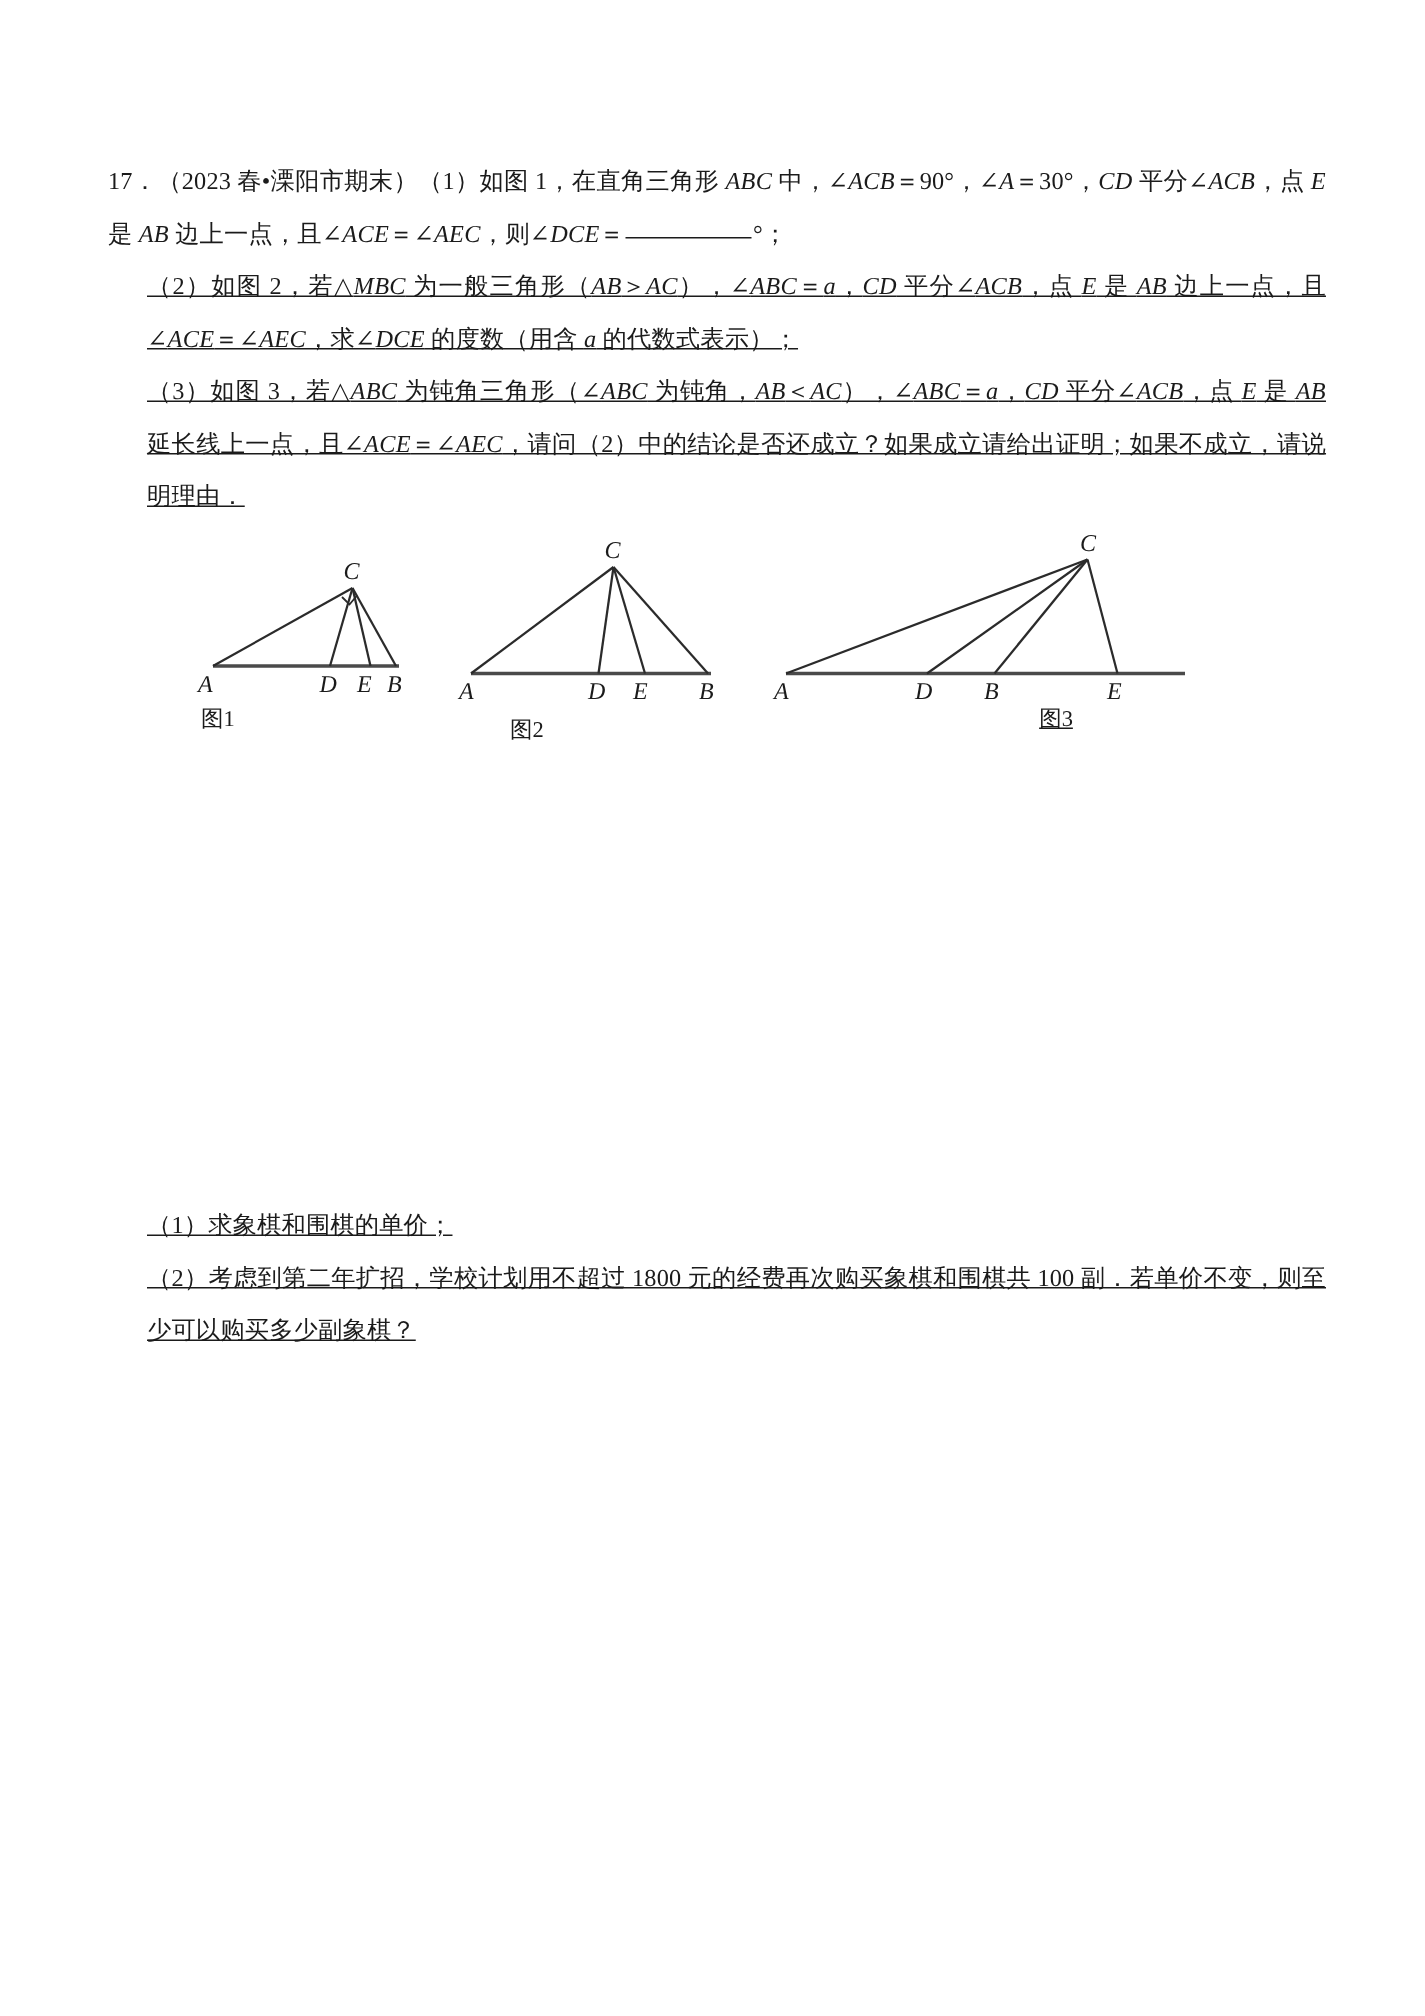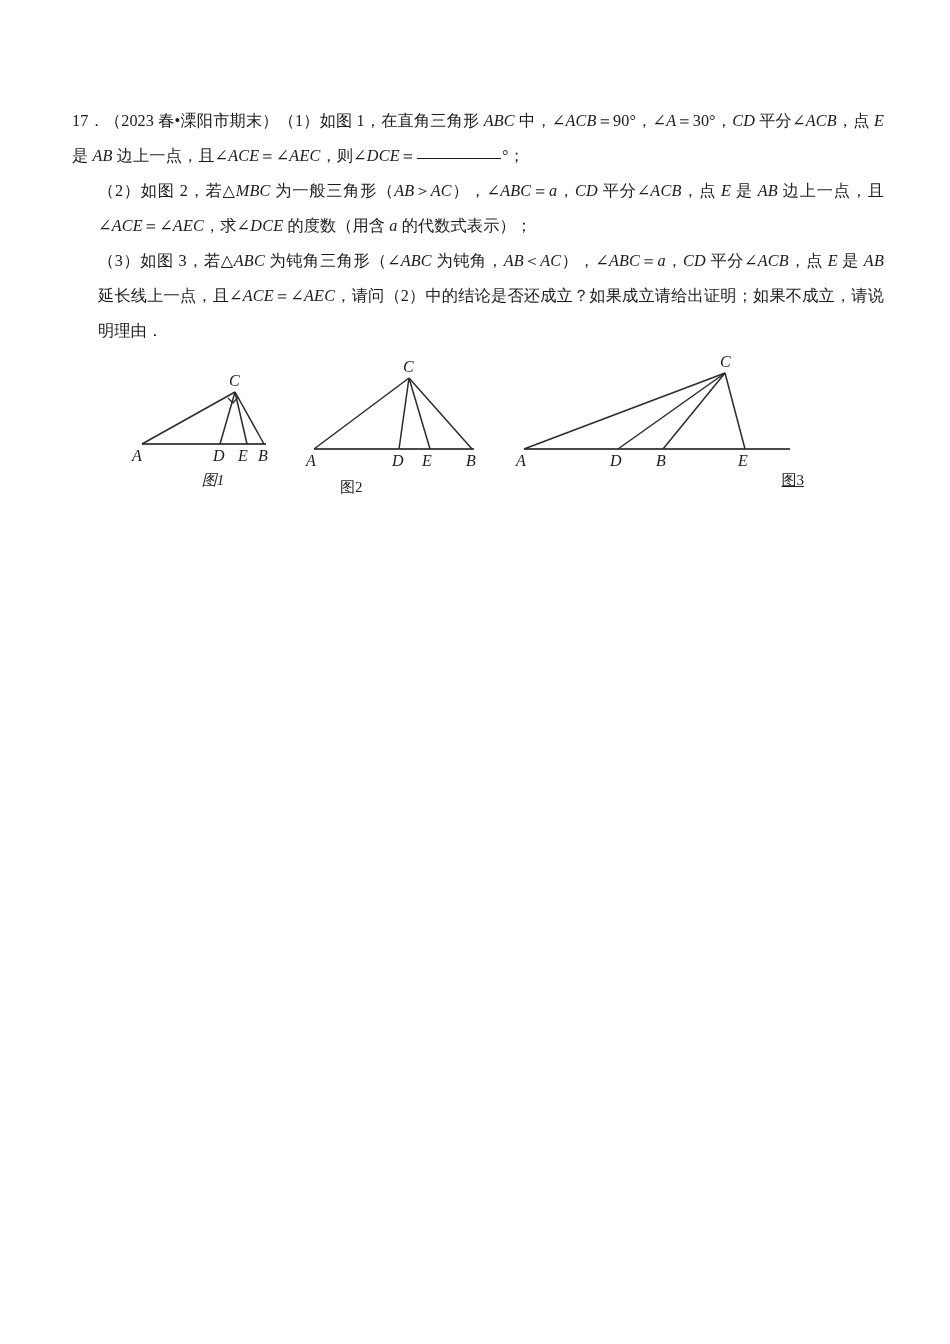--- a/index.html
+++ b/index.html
@@ -34,21 +34,21 @@
   .para {
     font-size: 16.2px;
     line-height: 35px;
     text-align: justify;
     text-justify: inter-ideograph;
     letter-spacing: 0.1px;
     margin: 0;
     color: #1b1b1b;
   }
   .para.hang { text-indent: 0; }
-  .para.indent { padding-left: 26px; }
+  .para.indent { padding-left: 26px; text-decoration: underline; }
 
   .cjk { font-family: "Liberation Serif", "DejaVu Serif", serif; }
   .math {
     font-family: "Liberation Serif", "DejaVu Serif", serif;
     font-style: italic;
     letter-spacing: 0.2px;
   }
   .blank-line {
     display: inline-block;
     width: 84px;
@@ -75,23 +75,23 @@
 
   .figure svg { display: block; }
   .fig-caption {
     text-align: center;
     font-size: 15px;
     line-height: 20px;
     margin-top: 4px;
     color: #1b1b1b;
     font-family: "Liberation Serif", "DejaVu Serif", serif;
   }
-  #figure-1 .fig-caption { text-align: center; padding-left: 42px; font-style: italic; }
+  #figure-1 .fig-caption { text-align: left; padding-left: 42px; }
   #figure-2 .fig-caption { text-align: left; padding-left: 46px; margin-top: 11px; }
-  #figure-3 .fig-caption { text-align: right; padding-left: 100px; text-decoration: underline; }
+  #figure-3 .fig-caption { text-align: center; padding-left: 100px; text-decoration: underline; }
 
   .fig-line { stroke: #2b2b2b; stroke-width: 1.5; fill: none; }
   .fig-base { stroke: #4a4a4a; stroke-width: 2.2; fill: none; }
   .fig-label {
     font-family: "Liberation Serif", "DejaVu Serif", serif;
     font-style: italic;
     font-size: 16px;
     fill: #1b1b1b;
   }
   .right-angle { stroke: #2b2b2b; stroke-width: 1.2; fill: none; }
@@ -156,15 +156,17 @@
         <text class="fig-label" x="106" y="118">D</text>
         <text class="fig-label" x="152" y="118">B</text>
         <text class="fig-label" x="234" y="118">E</text>
         <text class="fig-label" x="216" y="19">C</text>
       </svg>
       <div class="fig-caption">图3</div>
     </div>
   </div>
 
   <div class="problem" id="problem-18">
+    <p class="para indent cjk">（1）求象棋和围棋的单价；</p>
+    <p class="para indent cjk">（2）考虑到第二年扩招，学校计划用不超过 1800 元的经费再次购买象棋和围棋共 100 副．若单价不变，则至少可以购买多少副象棋？</p>
   </div>
 
 </div>
 
 </body></html>

